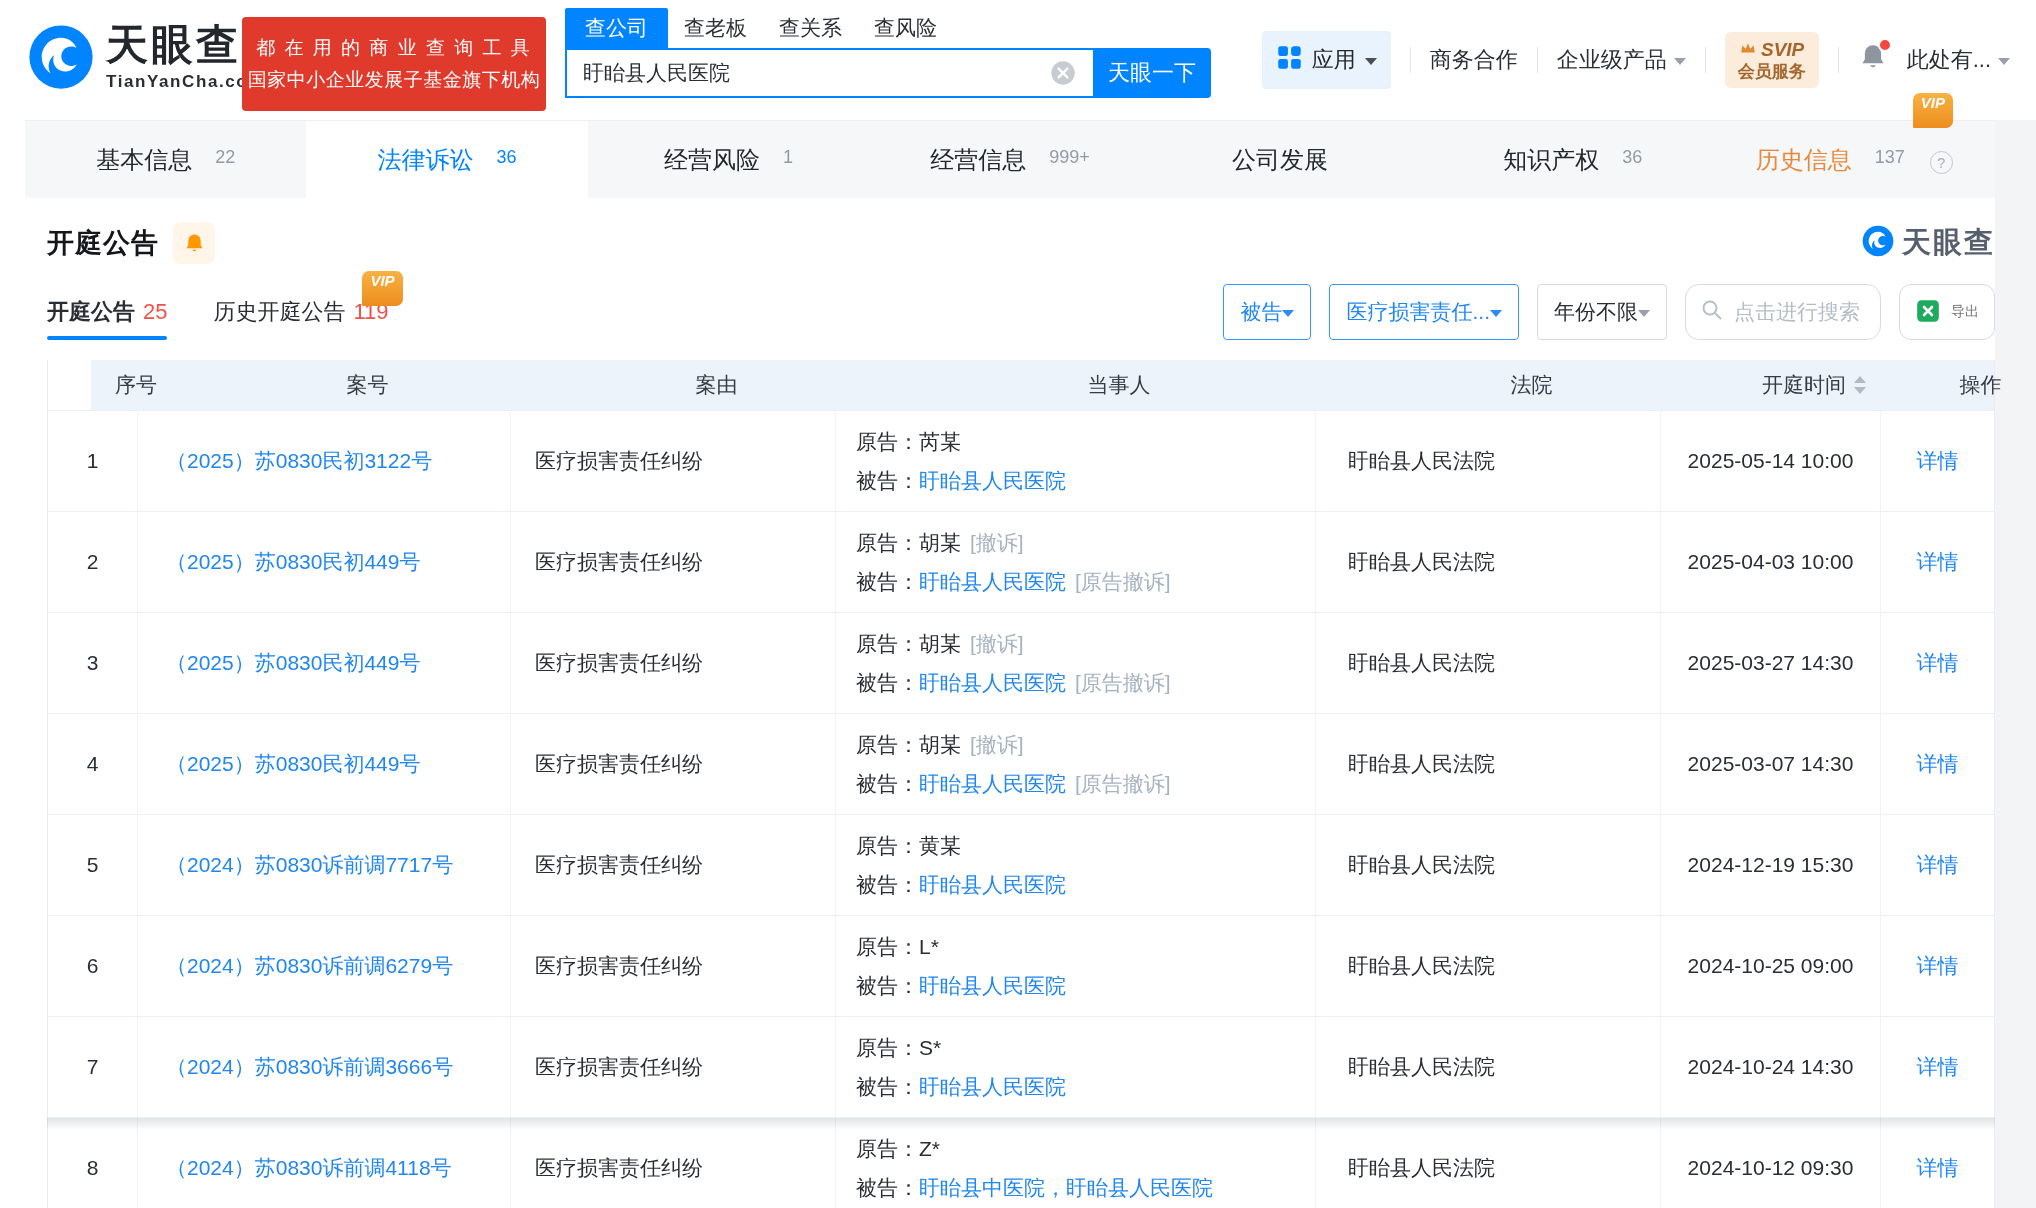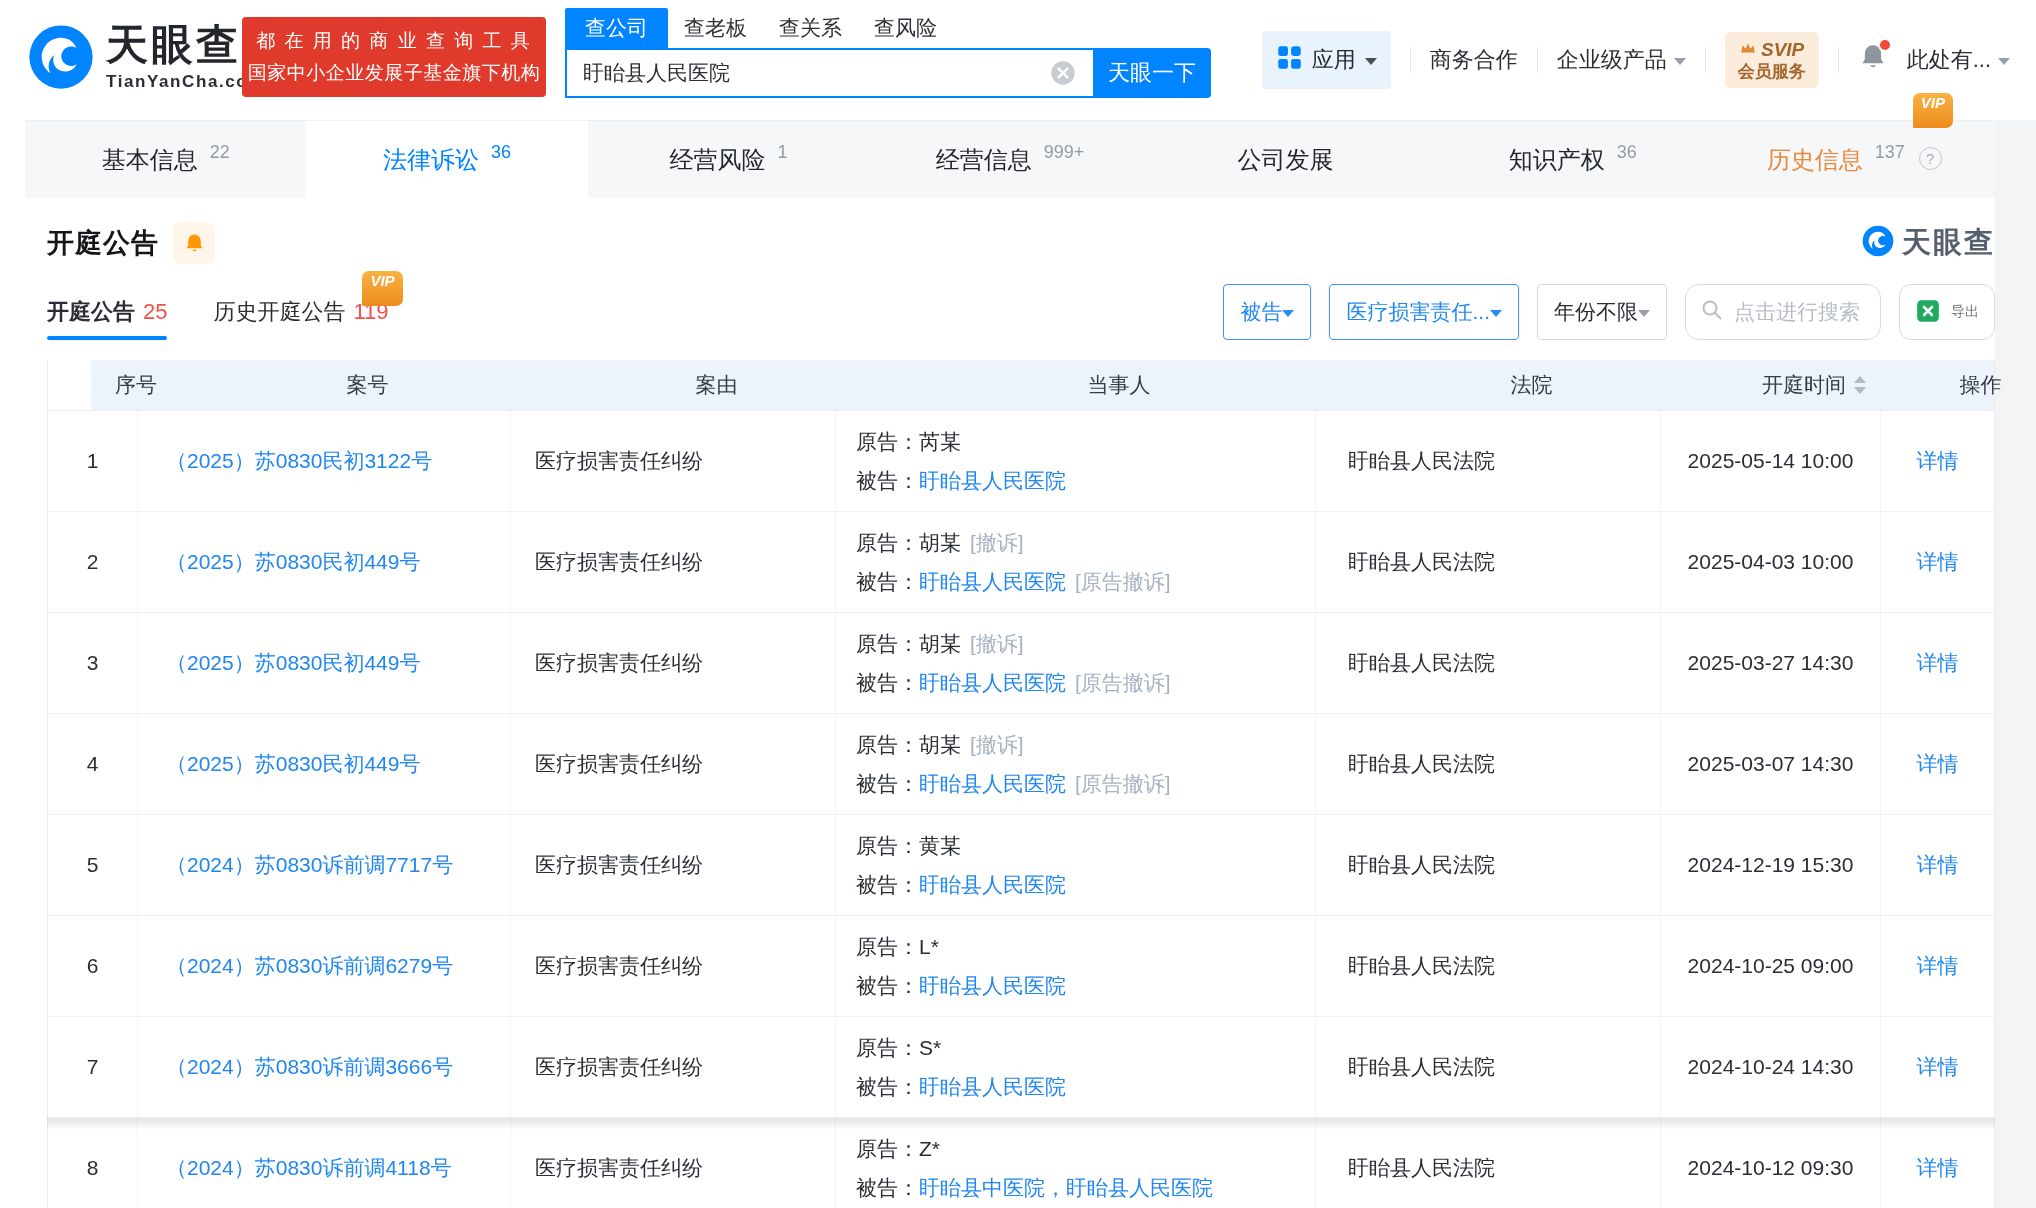--- a/index.html
+++ b/index.html
@@ -13,21 +13,21 @@
   .link { color:#2086f0; }
 
   
   .site-header { position:relative; height:120px; background:#fff; }
   .logo { position:absolute; left:28px; top:24px; display:flex; align-items:center; gap:12px; }
   .logo-icon svg { display:block; }
   .logo-texts { display:flex; flex-direction:column; line-height:1; }
   .logo-brand { font-size:42px; font-weight:bold; color:#23262c; letter-spacing:3px; }
   .logo-domain { font-size:17px; font-weight:bold; color:#2b2e33; letter-spacing:1.6px; margin-top:7px; }
 
-  .promo-banner { position:absolute; left:242px; top:17px; width:304px; height:80px;
+  .promo-banner { position:absolute; left:242px; top:17px; width:304px; height:94px;
     background:#e03a2c; border-radius:4px; color:#fff; display:flex; flex-direction:column;
     align-items:center; justify-content:center; gap:6px; }
   .promo-line1 { font-size:19px; letter-spacing:2px; }
   .promo-line2 { font-size:19px; letter-spacing:0.5px; }
 
   .search-area { position:absolute; left:565px; top:8px; width:646px; }
   .search-tabs { display:flex; align-items:flex-end; height:40px; }
   .stab { font-size:21px; color:#2b2f36; padding:0 16px; line-height:40px; cursor:pointer; }
   .stab.active { background:#0084ff; color:#fff; padding:0 20px; border-radius:2px 2px 0 0;margin-top:7px; }
   .search-row { display:flex; height:50px; }
@@ -48,21 +48,21 @@
   .caret.blue { border-top-color:#2a8cf0; }
   .svip-pill { background:#fcecdc; border-radius:6px; padding:7px 13px; display:flex; flex-direction:column; align-items:center; line-height:1.15; cursor:pointer; }
   .svip-top { display:flex; align-items:center; gap:4px; color:#a4652b; font-weight:bold; font-style:italic; font-size:19px; }
   .svip-bottom { color:#a4652b; font-size:17px; font-weight:bold; }
   .bell-wrap { position:relative; cursor:pointer; }
   .red-dot { position:absolute; top:-4px; right:-4px; width:14px; height:14px; border-radius:50%; background:#f5483b; border:2px solid #fff; }
 
   
   .main-tabs { position:relative; margin-left:25px; width:1970px; height:78px; display:flex; background:#f6f7f9; border-top:1px solid #efeff1; }
   .mtab { flex:1; display:flex; align-items:center; justify-content:center; cursor:pointer; position:relative; }
-  .mtab-inner { position:relative; display:flex; align-items:flex-start; gap:12px; }
+  .mtab-inner { position:relative; display:flex; align-items:center; gap:23px; }
   .mtab-label { font-size:24px; color:#23272d; }
   .mtab-count { font-size:18px; color:#949aa5; position:relative; top:-2px; }
   .mtab.active { background:#fff; }
   .mtab.active .mtab-label, .mtab.active .mtab-count { color:#0084ff; }
   .mtab.history .mtab-label { color:#e8883a; }
   .help-circle { width:23px; height:23px; border:1px solid #c3c7cd; border-radius:50%; color:#a9adb5;
     font-size:15px; display:inline-flex; align-items:center; justify-content:center; position:relative; top:3px; margin-left:2px; cursor:pointer; }
   .vip-badge { background:linear-gradient(180deg,#f8b243,#ec8d1e); color:#fff; font-size:15px; font-weight:bold; font-style:italic;
     border-radius:7px 7px 7px 1px; padding:2px 8px 18px; line-height:1; display:inline-block; }
   .mtab .vip-badge { position:absolute; top:-28px; right:42px; }

